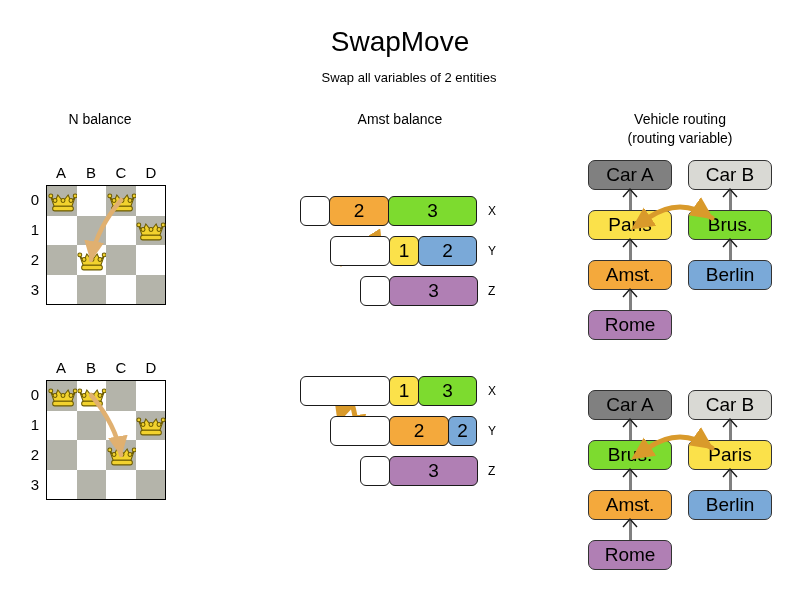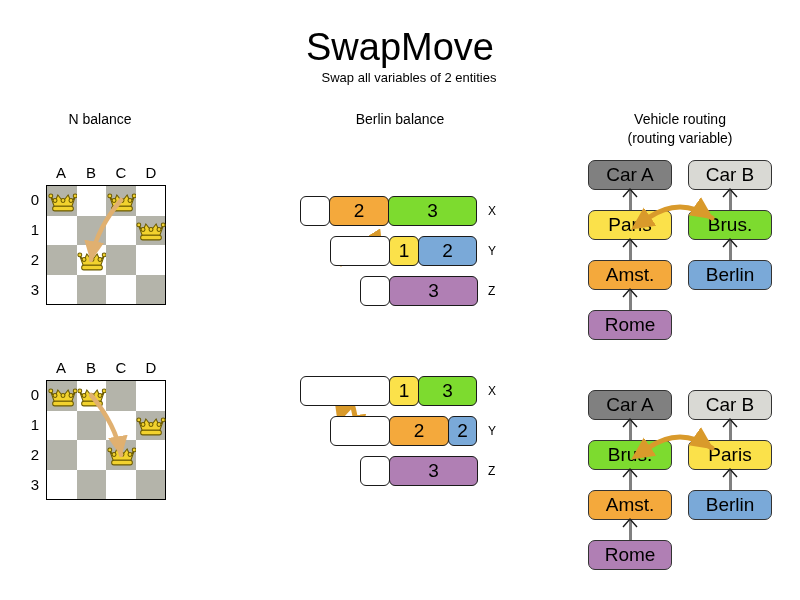--- a/index.html
+++ b/index.html
@@ -8,21 +8,21 @@
     width: 800px; height: 600px;
     background: #ffffff;
     font-family: "Liberation Sans", sans-serif;
     overflow: hidden;
   }
   #root { position: relative; width: 800px; height: 600px; }
 
   
   .main-title {
     position: absolute; left: 0; top: 26px; width: 800px;
-    text-align: center; font-size: 38px; color: #000;
+    text-align: center; font-size: 28px; color: #000;
     font-weight: normal; letter-spacing: 0px;
   }
   .sub-title {
     position: absolute; left: 9px; top: 70px; width: 800px;
     text-align: center; font-size: 13px; color: #000;
   }
   .section-title {
     position: absolute; text-align: center; font-size: 14px; color: #000;
     line-height: 19px;
   }
@@ -93,21 +93,21 @@
 </style>
 </head>
 <body>
 
 <div id="root">
 
   <div class="main-title">SwapMove</div>
   <div class="sub-title">Swap all variables of 2 entities</div>
 
   <div class="section-title" id="sec-nqueens">N balance</div>
-  <div class="section-title" id="sec-cloud">Berlin balance</div>
+  <div class="section-title" id="sec-cloud">Amst balance</div>
   <div class="section-title" id="sec-vrp">
     <div>Vehicle routing</div>
     <div>(routing variable)</div>
   </div>
 
   <div id="dyn">
       <div class="board-wrap" style="left: 46px; top: 185px; width: 120px; height: 120px;">
         <div class="col-label" style="left: 0px;">A</div>
         <div class="col-label" style="left: 30px;">B</div>
         <div class="col-label" style="left: 60px;">C</div>

